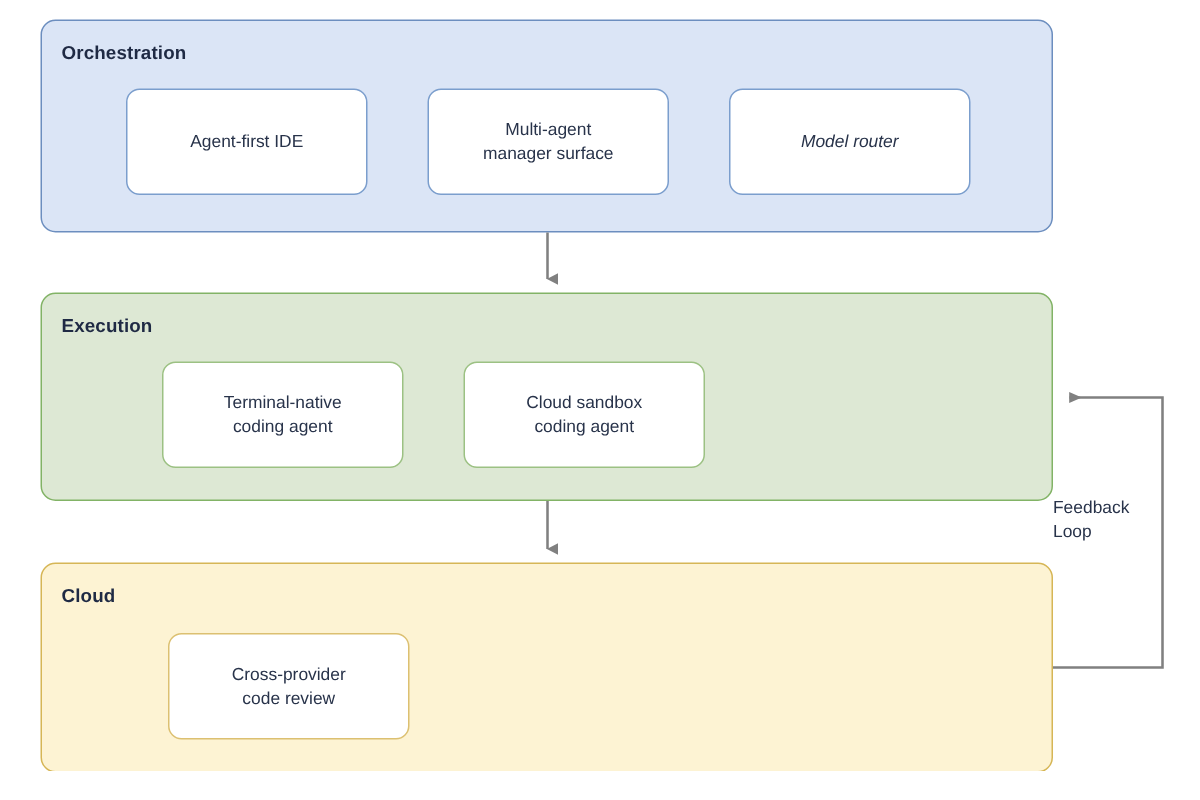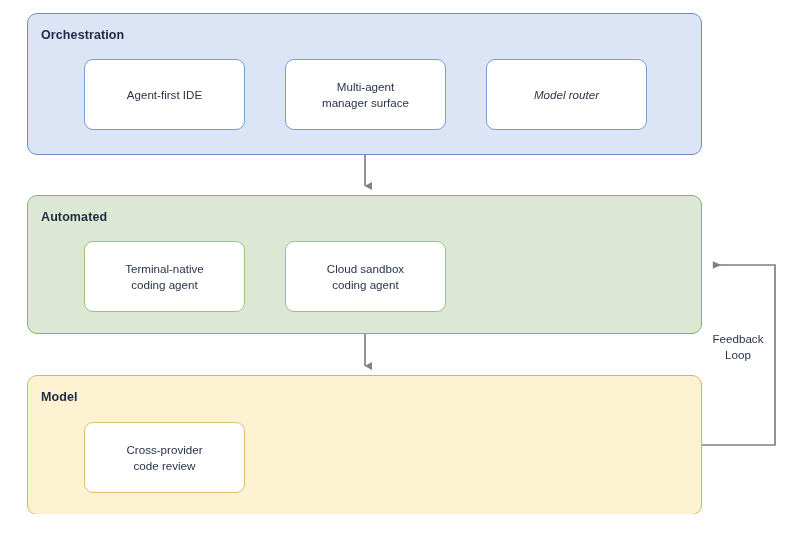--- a/index.html
+++ b/index.html
@@ -68,50 +68,50 @@
     text-align: center;
   }
   .card-label {
     font-size: 11.6px;
     line-height: 15.5px;
     color: #28334a;
     white-space: pre-line;
     padding: 0 6px;
   }
   .card.blue   { border-color: #7b9ecd; }
-  .card.green  { border-color: #9cc183; }
+  .card.green  { border-color: #9cc183; margin-left: 24px; }
   .card.yellow { border-color: #dcc071; }
 
   
   .col-1 { left: 84px;  }
   .col-2 { left: 285px; }
   .col-3 { left: 486px; font-style: italic; }
 
   
   .row-orchestration { top: 59px;  }
   .row-execution     { top: 241px; }
-  .row-review        { top: 422px; }
+  .row-review        { top: 422px; margin-left: 28px; }
 
   
   #connectors {
     position: absolute;
     left: 0;
     top: 0;
     width: 800px;
     height: 533px;
     pointer-events: none;
   }
 
   
   #feedback-label {
     position: absolute;
     left: 702px;
     top: 331px;
     width: 72px;
-    text-align: center;
+    text-align: left;
     font-size: 11.6px;
     line-height: 15.5px;
     color: #28334a;
     white-space: pre-line;
   }
 </style>
 </head>
 <body>
 
 <div id="canvas">
@@ -125,34 +125,34 @@
 manager surface</span>
   </div>
   <div class="card blue col-1 row-orchestration">
     <span class="card-label">Agent-first IDE</span>
   </div>
   <div class="card blue col-3 row-orchestration">
     <span class="card-label">Model router</span>
   </div>
 
   <div class="band" id="band-execution">
-    <div class="band-title" style="left:13px; top:14px;">Automated</div>
+    <div class="band-title" style="left:13px; top:14px;">Execution</div>
   </div>
 
   <div class="card green col-1 row-execution">
     <span class="card-label">Terminal-native
 coding agent</span>
   </div>
   <div class="card green col-2 row-execution">
     <span class="card-label">Cloud sandbox
 coding agent</span>
   </div>
 
   <div class="band" id="band-review">
-    <div class="band-title" style="left:13px; top:14px;">Model</div>
+    <div class="band-title" style="left:13px; top:14px;">Cloud</div>
   </div>
 
   <div class="card yellow col-1 row-review">
     <span class="card-label">Cross-provider
 code review</span>
   </div>
 
   <svg id="connectors" viewBox="0 0 800 533">
     <defs>
       <marker id="arrowhead-down" markerWidth="10" markerHeight="10" refX="5" refY="8.2" orient="auto" markerUnits="userSpaceOnUse">

